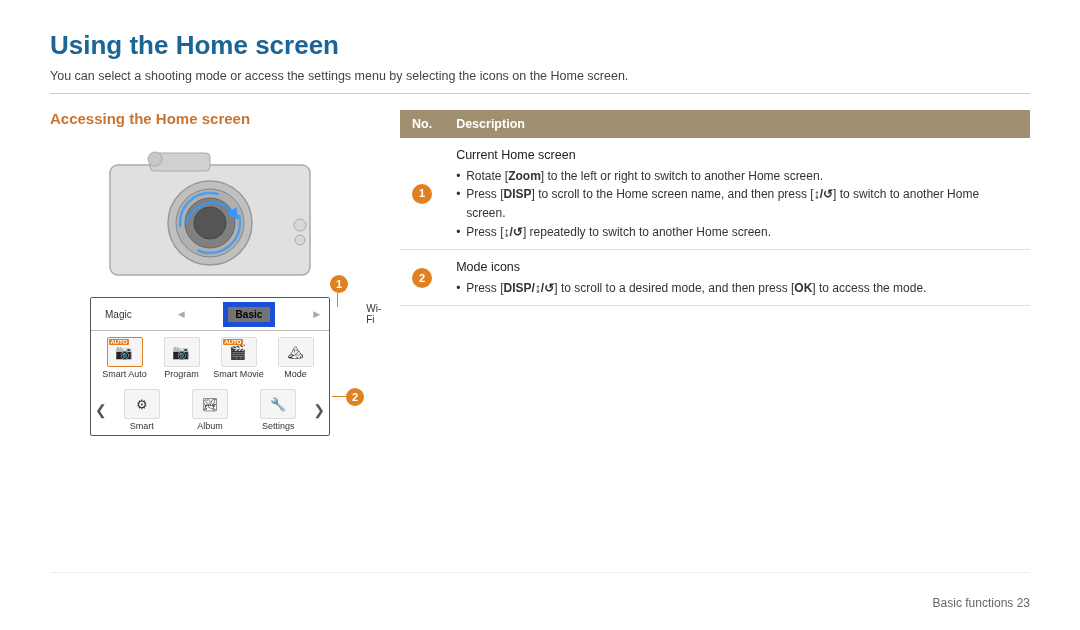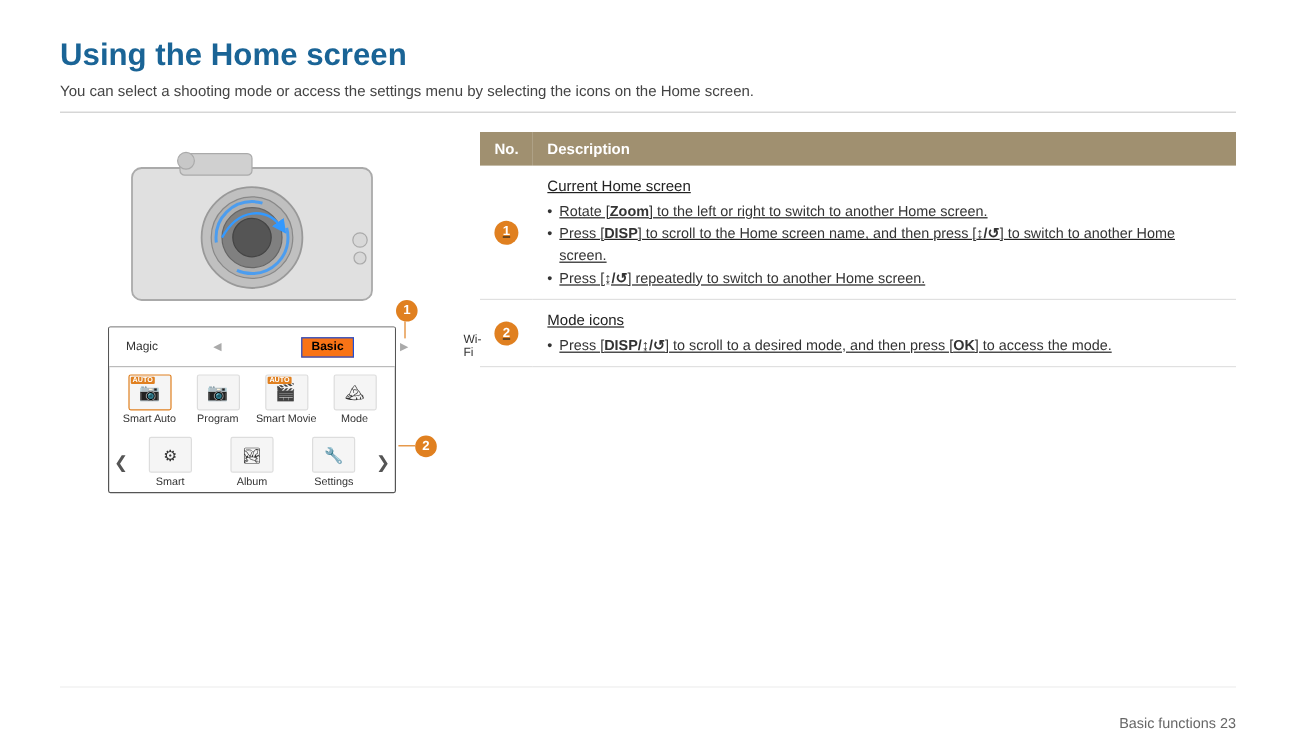--- a/index.html
+++ b/index.html
@@ -97,25 +97,24 @@
       gap: 38px;
     }
 
     .ui-tab {
       font-size: 10px;
       padding: 2px 8px;
       color: #333;
     }
 
     .ui-tab.active {
-      background: #f97316;
-      border: 1px solid #1d4ed8;
+      background: #737373;
+      border: 5px solid #1d4ed8;
       color: #000;
       font-weight: bold;
-      margin-left: 28px;
     }
 
     .ui-tab-arrow {
       font-size: 9px;
       color: #aaa;
     }
 
     .ui-icons-grid {
       display: grid;
       grid-template-columns: repeat(4, 1fr);
@@ -198,21 +197,20 @@
       width: 40px;
       text-align: center;
     }
 
     .info-table tbody tr td {
       padding: 8px 12px;
       vertical-align: top;
       font-size: 12px;
       border-bottom: 1px solid #e0e0e0;
       line-height: 1.5;
-      text-decoration: underline;
     }
 
     .info-table tbody tr td.num-cell {
       text-align: center;
       vertical-align: middle;
     }
 
     .row-num-circle {
       width: 20px;
       height: 20px;
@@ -332,20 +330,21 @@
 <body>
 
 <div class="page-container">
 
   <div class="page-title">Using the Home screen</div>
   <div class="page-subtitle">You can select a shooting mode or access the settings menu by selecting the icons on the Home screen.</div>
 
   <div class="content-area">
 
     <div class="left-col">
+      <div class="section-heading">Accessing the Home screen</div>
 
       <div class="camera-illustration">
         <svg class="camera-svg" viewBox="0 0 240 150" xmlns="http://www.w3.org/2000/svg">
 
           <rect x="20" y="30" width="200" height="110" rx="8" ry="8" fill="#e0e0e0" stroke="#aaa" stroke-width="1.5"></rect>
 
           <rect x="60" y="18" width="60" height="18" rx="4" ry="4" fill="#d0d0d0" stroke="#aaa" stroke-width="1"></rect>
 
           <circle cx="120" cy="88" r="42" fill="#c0c0c0" stroke="#999" stroke-width="1.5"></circle>
           <circle cx="120" cy="88" r="34" fill="#b0b0b0" stroke="#888" stroke-width="1"></circle>

